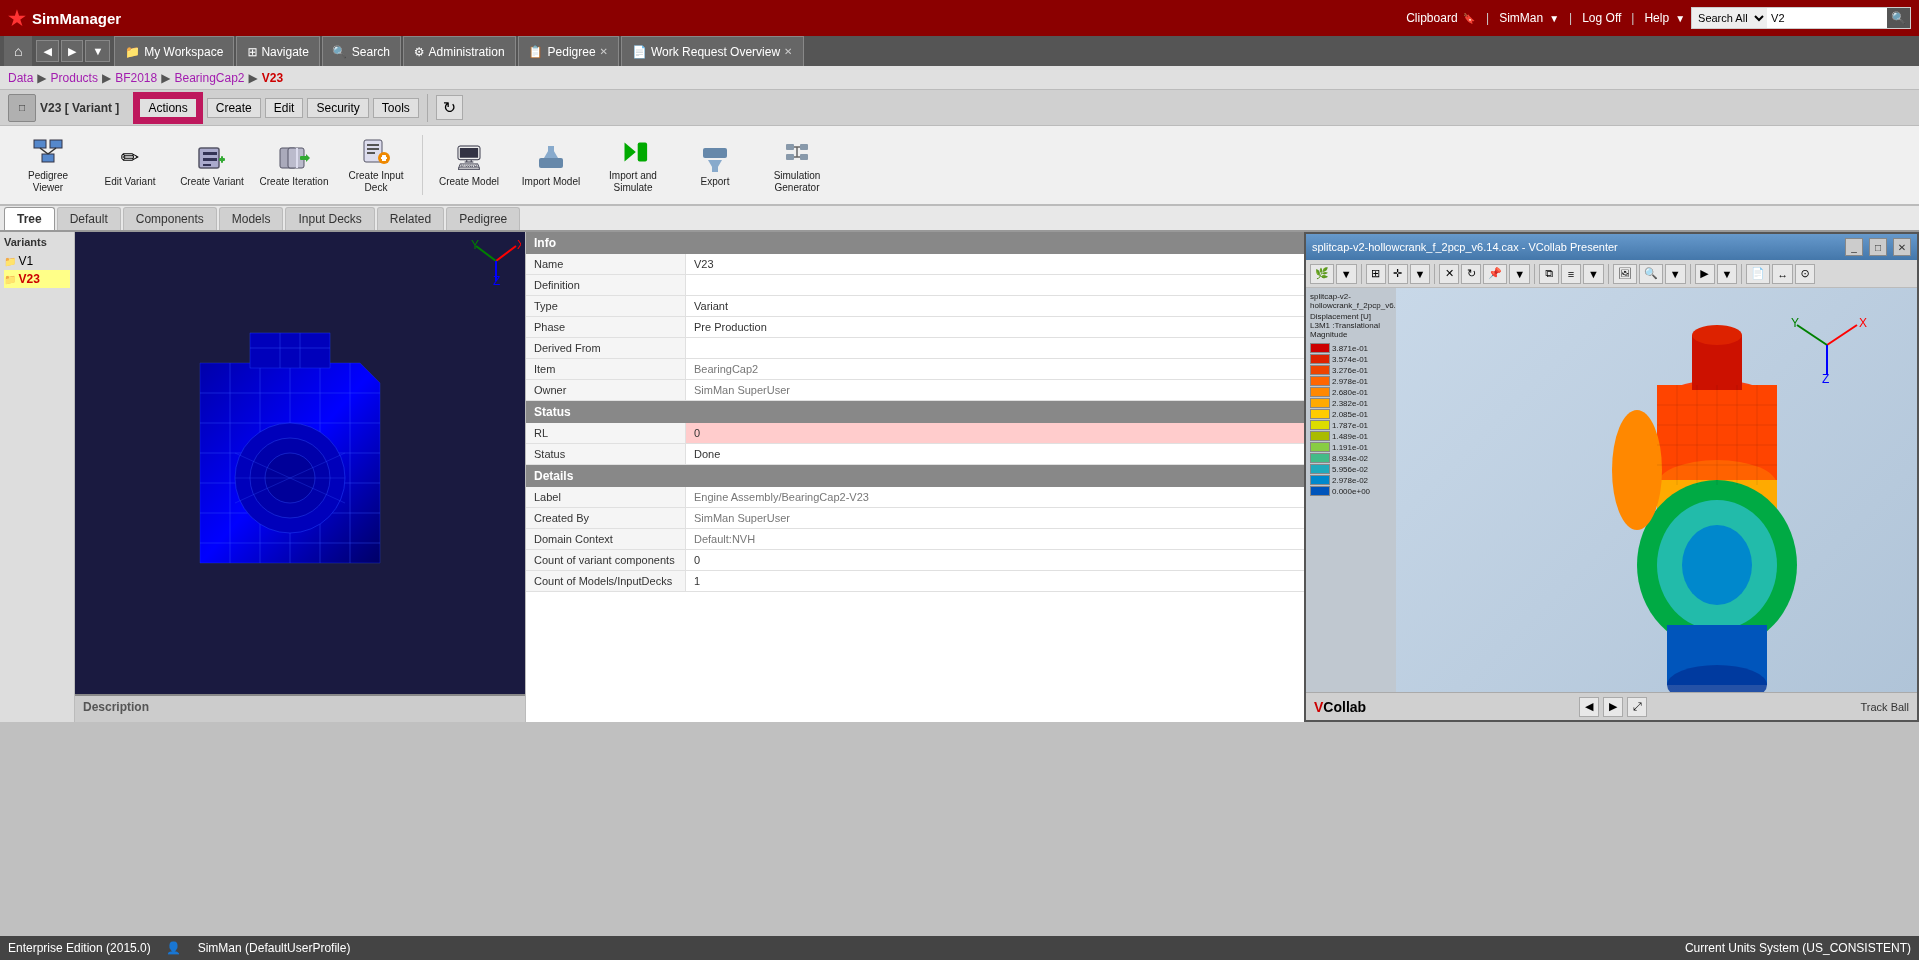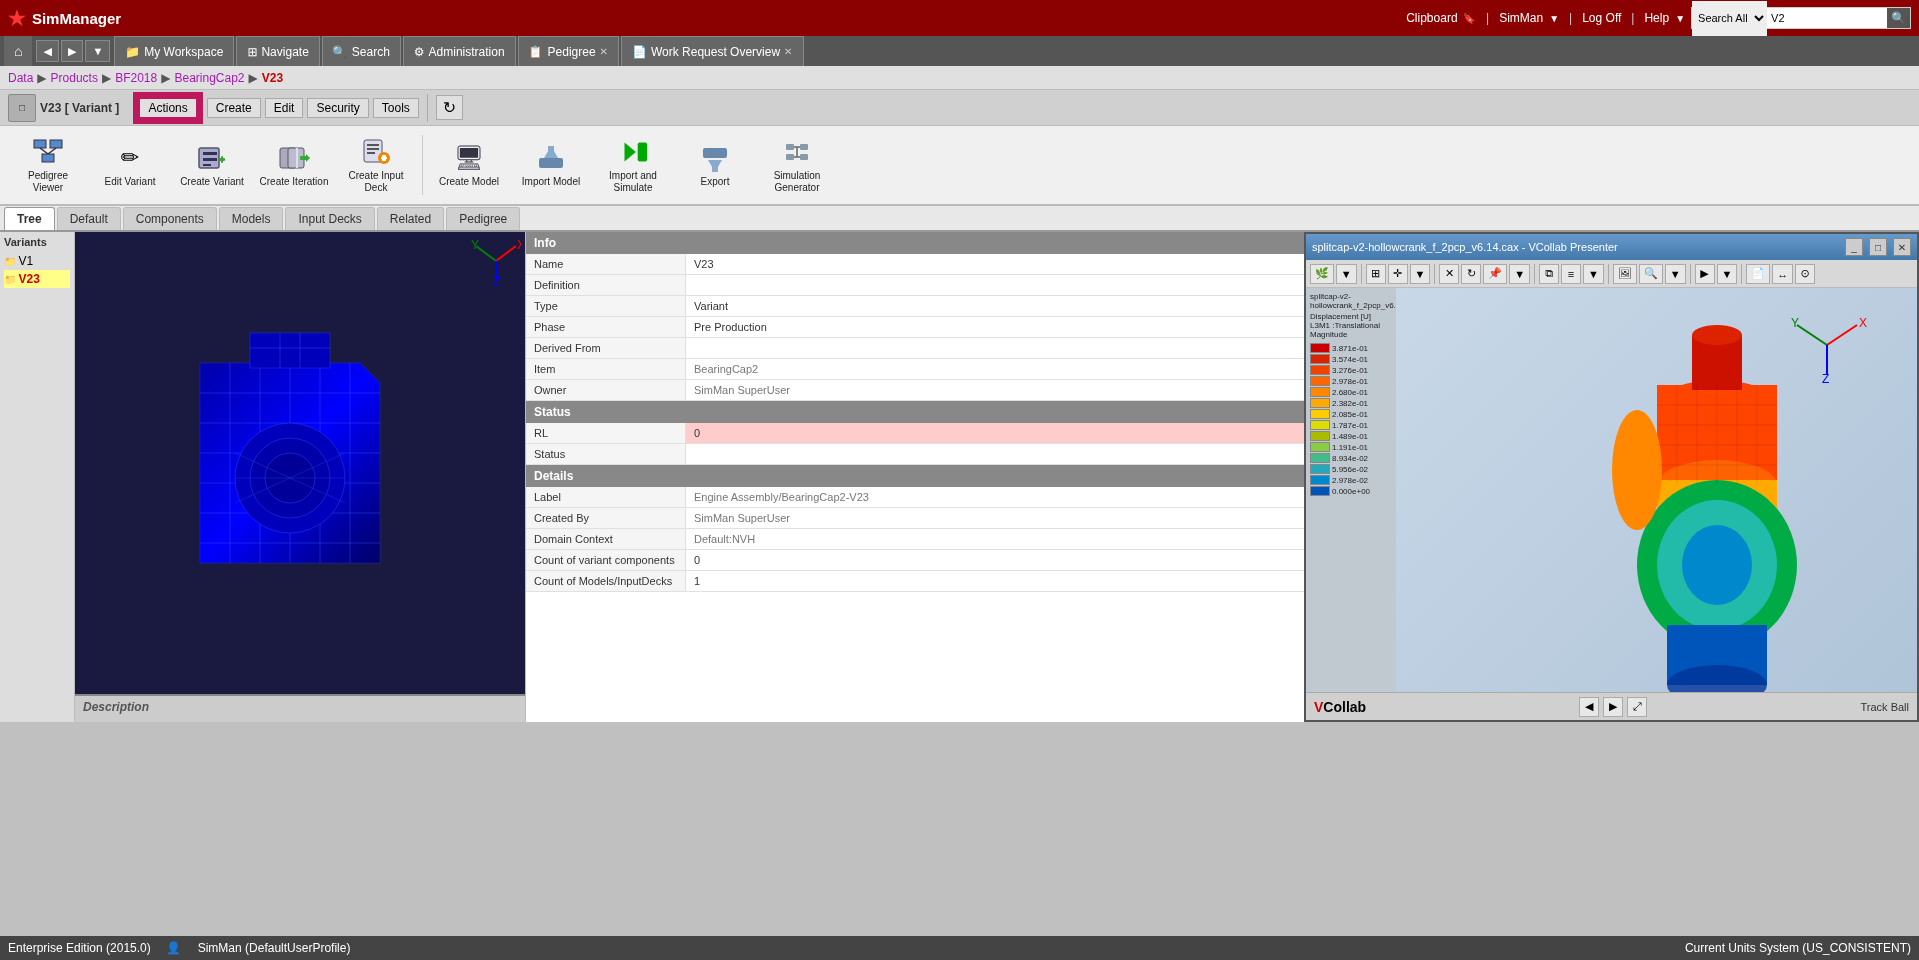--- a/index.html
+++ b/index.html
@@ -11,21 +11,21 @@
       height: 36px;
       display: flex;
       align-items: center;
       padding: 0 8px;
       color: white;
     }
     #logo { display: flex; align-items: center; gap: 6px; font-size: 16px; font-weight: bold; color: white; margin-right: 20px; }
     .topbar-right { margin-left: auto; display: flex; align-items: center; gap: 6px; font-size: 12px; color: white; }
     .topbar-right .sep { color: #ccc; margin: 0 4px; }
     .search-box-top { display: flex; align-items: center; background: white; border: 1px solid #ccc; height: 22px; }
-    .search-box-top select { border: none; height: 35px; font-size: 11px; background: #eee; padding: 0 2px; }
+    .search-box-top select { border: none; height: 20px; font-size: 11px; background: #eee; padding: 0 2px; }
     .search-box-top input { border: none; outline: none; height: 20px; font-size: 11px; padding: 0 4px; width: 120px; }
     .search-box-top button { border: none; background: #555; color: white; height: 20px; padding: 0 4px; cursor: pointer; }
 
     
     #navtabs {
       background: #555;
       height: 30px;
       display: flex;
       align-items: stretch;
       padding: 0 4px;
@@ -565,21 +565,21 @@
 
       <svg width="50" height="50" viewBox="0 0 50 50" style="position:absolute; top:4px; right:4px;">
         <line x1="25" y1="25" x2="45" y2="10" stroke="red" stroke-width="2"></line>
         <line x1="25" y1="25" x2="5" y2="10" stroke="green" stroke-width="2"></line>
         <line x1="25" y1="25" x2="25" y2="45" stroke="blue" stroke-width="2"></line>
         <text x="46" y="13" font-size="8" fill="red">X</text>
         <text x="0" y="13" font-size="8" fill="green">Y</text>
         <text x="22" y="49" font-size="8" fill="blue">Z</text>
       </svg>
     </div>
-    <div id="desc-panel" style="height:28px; background:#ccc; border-top:2px solid #888; padding:4px 8px;font-style:italic;">
+    <div id="desc-panel" style="height:28px; background:#ccc; border-top:2px solid #888; padding:4px 8px;">
       <span>Description</span>
     </div>
   </div>
 
   <div id="info-panel" style="flex:1; overflow-y:auto; background:white;">
 
     <div class="info-section-header">Info</div>
 
     <div class="info-row">
       <div class="info-label">Name</div>
@@ -610,20 +610,21 @@
       <div class="info-value" style="color:#777;">SimMan SuperUser</div>
     </div>
 
     <div class="info-section-header">Status</div>
     <div class="info-row rl-row">
       <div class="info-label">RL</div>
       <div class="info-value" style="background:#ffcccc;">0</div>
     </div>
     <div class="info-row">
       <div class="info-label">Status</div>
+      <div class="info-value">Done</div>
     </div>
 
     <div class="info-section-header">Details</div>
     <div class="info-row">
       <div class="info-label">Label</div>
       <div class="info-value" style="color:#777;">Engine Assembly/BearingCap2-V23</div>
     </div>
     <div class="info-row">
       <div class="info-label">Created By</div>
       <div class="info-value" style="color:#777;">SimMan SuperUser</div>

